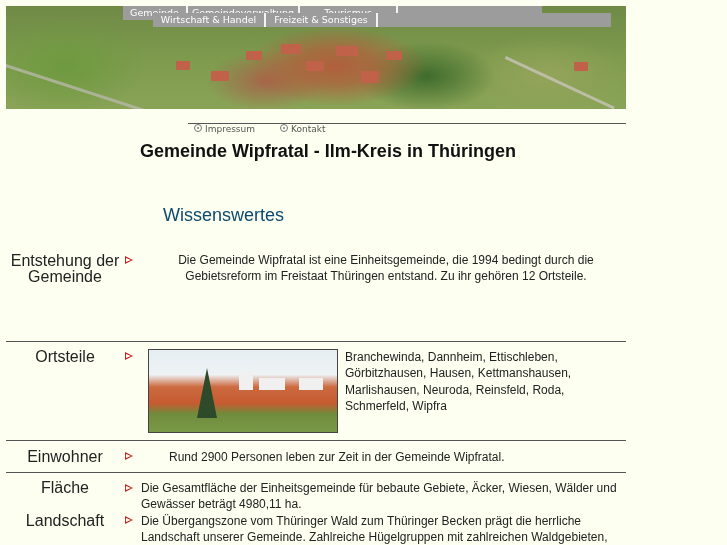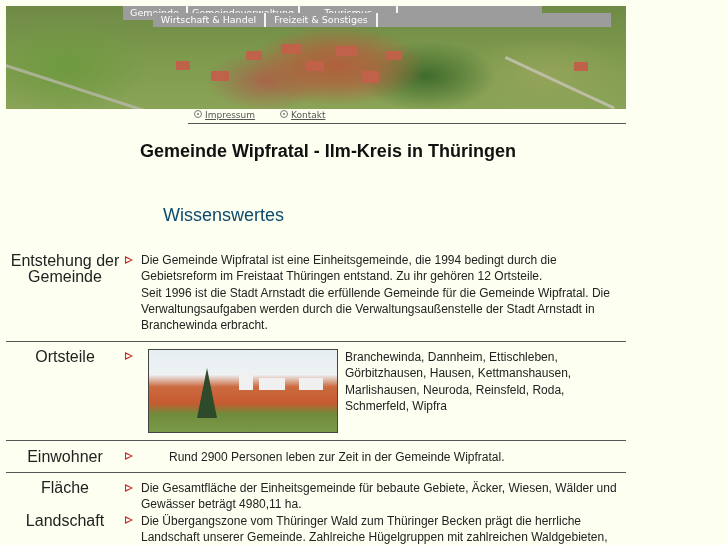--- a/index.html
+++ b/index.html
@@ -31,21 +31,21 @@
       font-family:"DejaVu Sans", sans-serif; font-size:9.5px;
       line-height:14px; height:14px; text-align:center;
       border-right:2px solid #f4f4f4; box-sizing:border-box;
       cursor:pointer;
     }
     .subnav {
       position:absolute; left:188px; top:109px; width:438px; height:14px;
       background:#fdfff0; border-bottom:1px solid #555;
       font-family:"DejaVu Sans", sans-serif; font-size:9px; color:#555;
     }
-    .subnav .link { position:absolute; top:1px; cursor:pointer;text-decoration:underline; }
+    .subnav .link { position:absolute; top:15px; cursor:pointer; }
     .bullet-o { display:inline-block; width:6px; height:6px; border:1px solid #777; border-radius:50%; margin-right:3px; position:relative; top:0px; }
     .bullet-o::after { content:""; position:absolute; left:2px; top:2px; width:2px; height:2px; background:#777; border-radius:50%; }
     .page-title {
       position:absolute; left:140px; top:141px; font-size:18px; font-weight:bold; color:#111;
     }
     .section-title { position:absolute; left:163px; top:205px; font-size:18px; color:#0c4a6e; }
     .label { position:absolute; width:130px; text-align:center; font-size:16px; line-height:16px; color:#222; }
     .arrow { position:absolute; left:125px; width:0; height:0; border-left:8px solid #cc2222; border-top:4.5px solid transparent; border-bottom:4.5px solid transparent; }
     .arrow::after { content:""; position:absolute; left:-7px; top:-2.5px; border-left:5px solid #fdfff0; border-top:2.5px solid transparent; border-bottom:2.5px solid transparent; }
     .text { position:absolute; left:141px; width:490px; font-size:12px; line-height:16.3px; color:#222; }
@@ -99,23 +99,22 @@
 </div>
 
 <div class="page-title">Gemeinde Wipfratal - Ilm-Kreis in Thüringen</div>
 <div class="section-title">Wissenswertes</div>
 
 <div class="label" style="left:0;top:253px;">
   <div>Entstehung der</div>
   <div>Gemeinde</div>
 </div>
 <div class="arrow" style="top:256px;"></div>
-<div class="text" style="top:252px;">
+<div class="text" style="top:252px;text-align:center;">
   <div>Die Gemeinde Wipfratal ist eine Einheitsgemeinde, die 1994 bedingt durch die Gebietsreform im Freistaat Thüringen entstand. Zu ihr gehören 12 Ortsteile.</div>
-  <div>Seit 1996 ist die Stadt Arnstadt die erfüllende Gemeinde für die Gemeinde Wipfratal. Die Verwaltungsaufgaben werden durch die Verwaltungsaußenstelle der Stadt Arnstadt in Branchewinda erbracht.</div>
 </div>
 
 <div class="rule" style="top:341px;"></div>
 
 <div class="label" style="left:0;top:349px;">Ortsteile</div>
 <div class="arrow" style="top:352px;"></div>
 <div class="photo">
   <div class="house" style="left:90px;top:22px;width:14px;height:18px;"></div>
   <div class="house" style="left:110px;top:28px;width:26px;height:12px;"></div>
   <div class="house" style="left:150px;top:28px;width:24px;height:12px;"></div>

